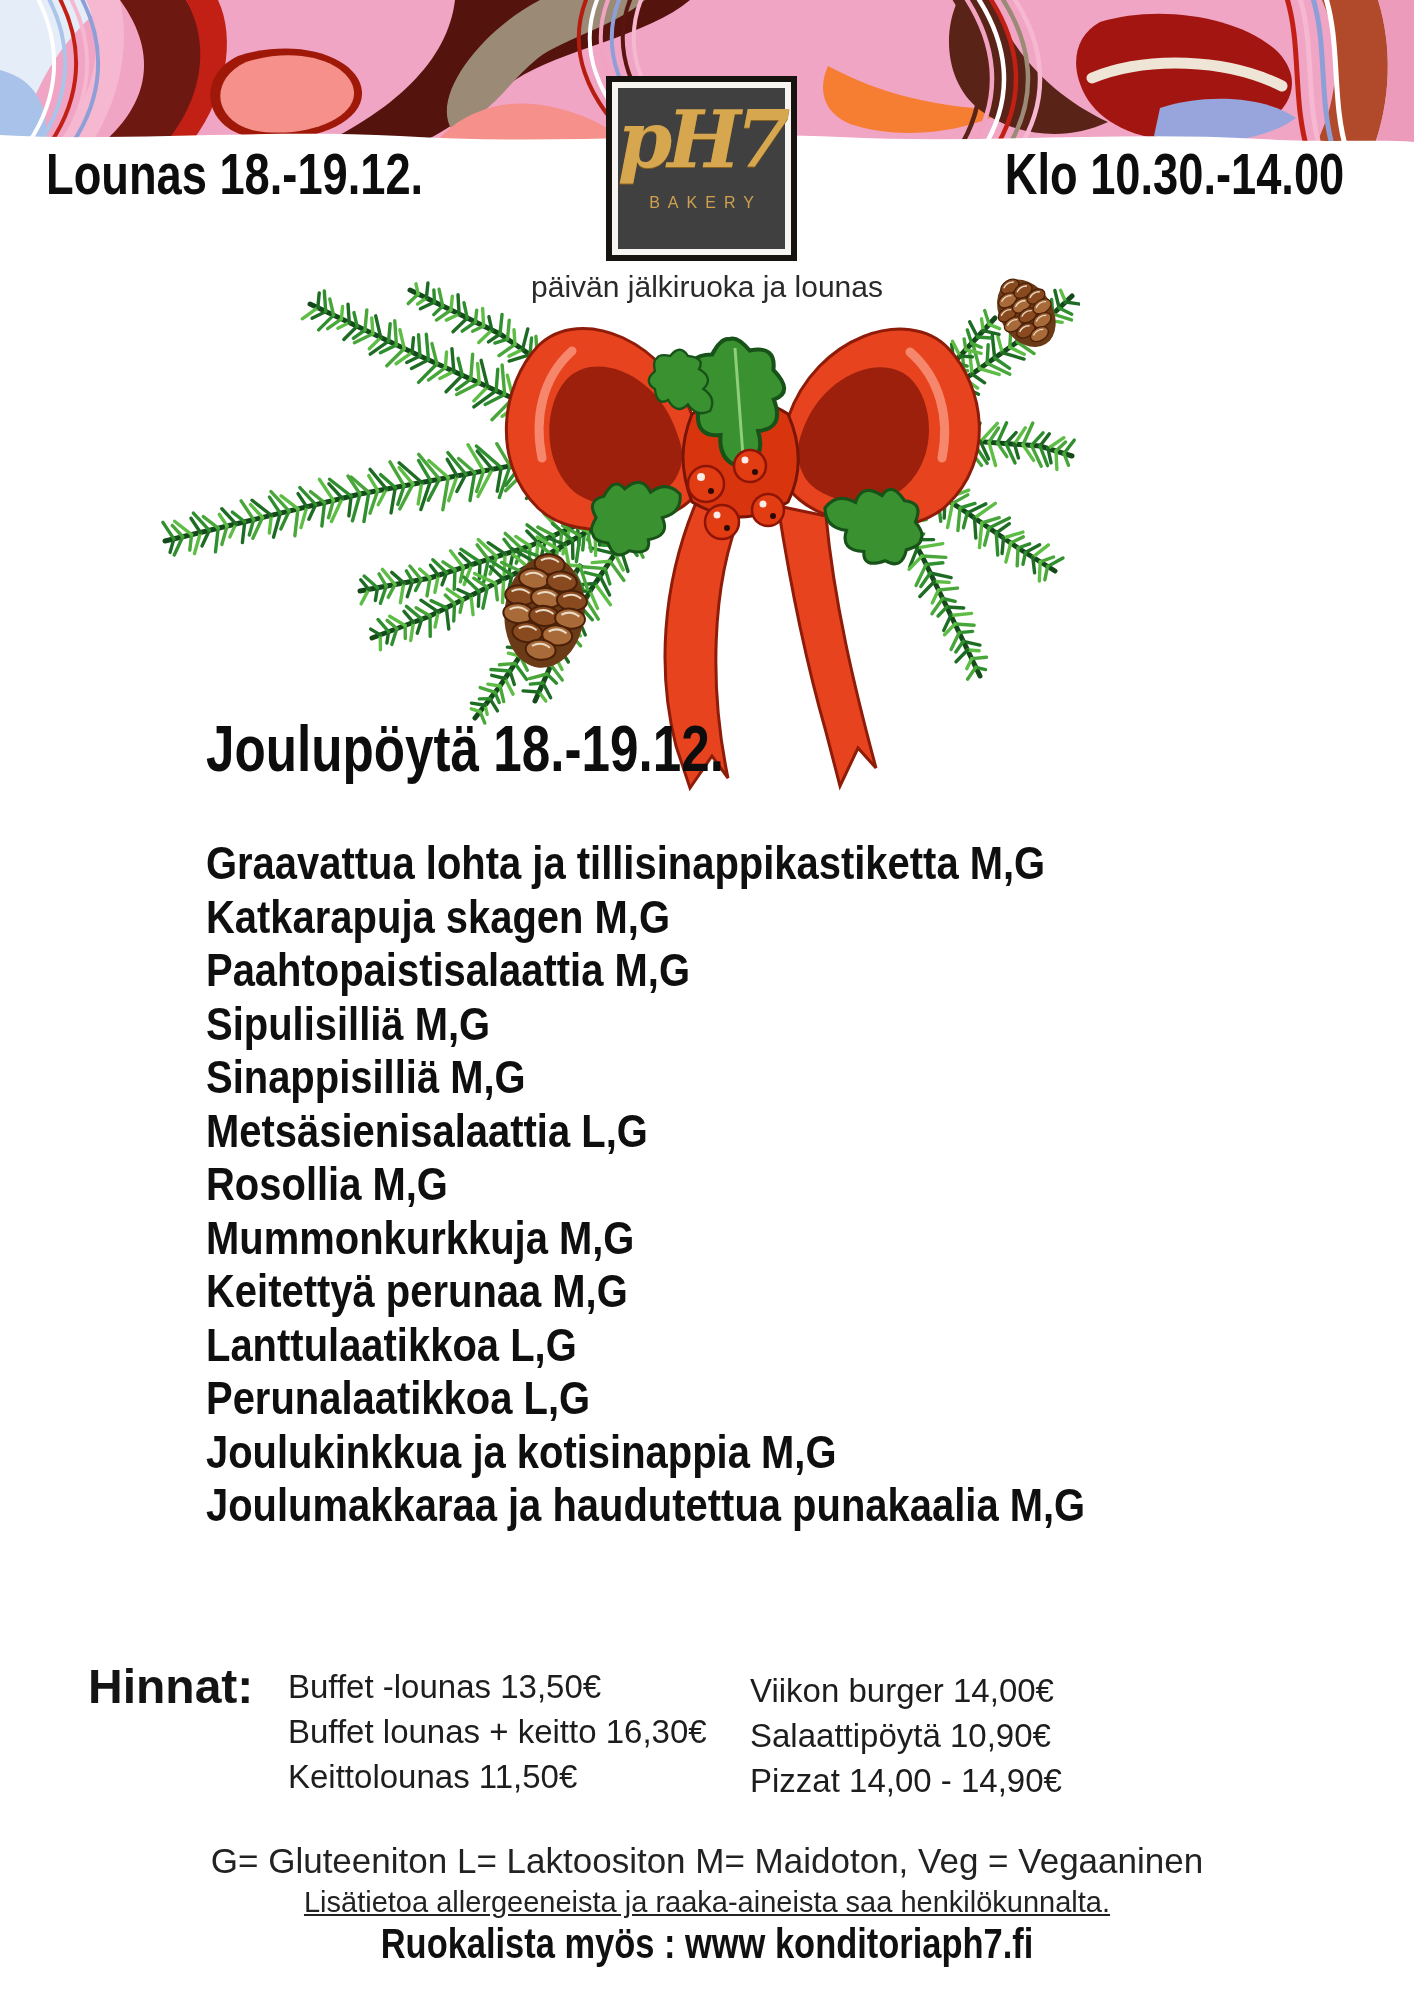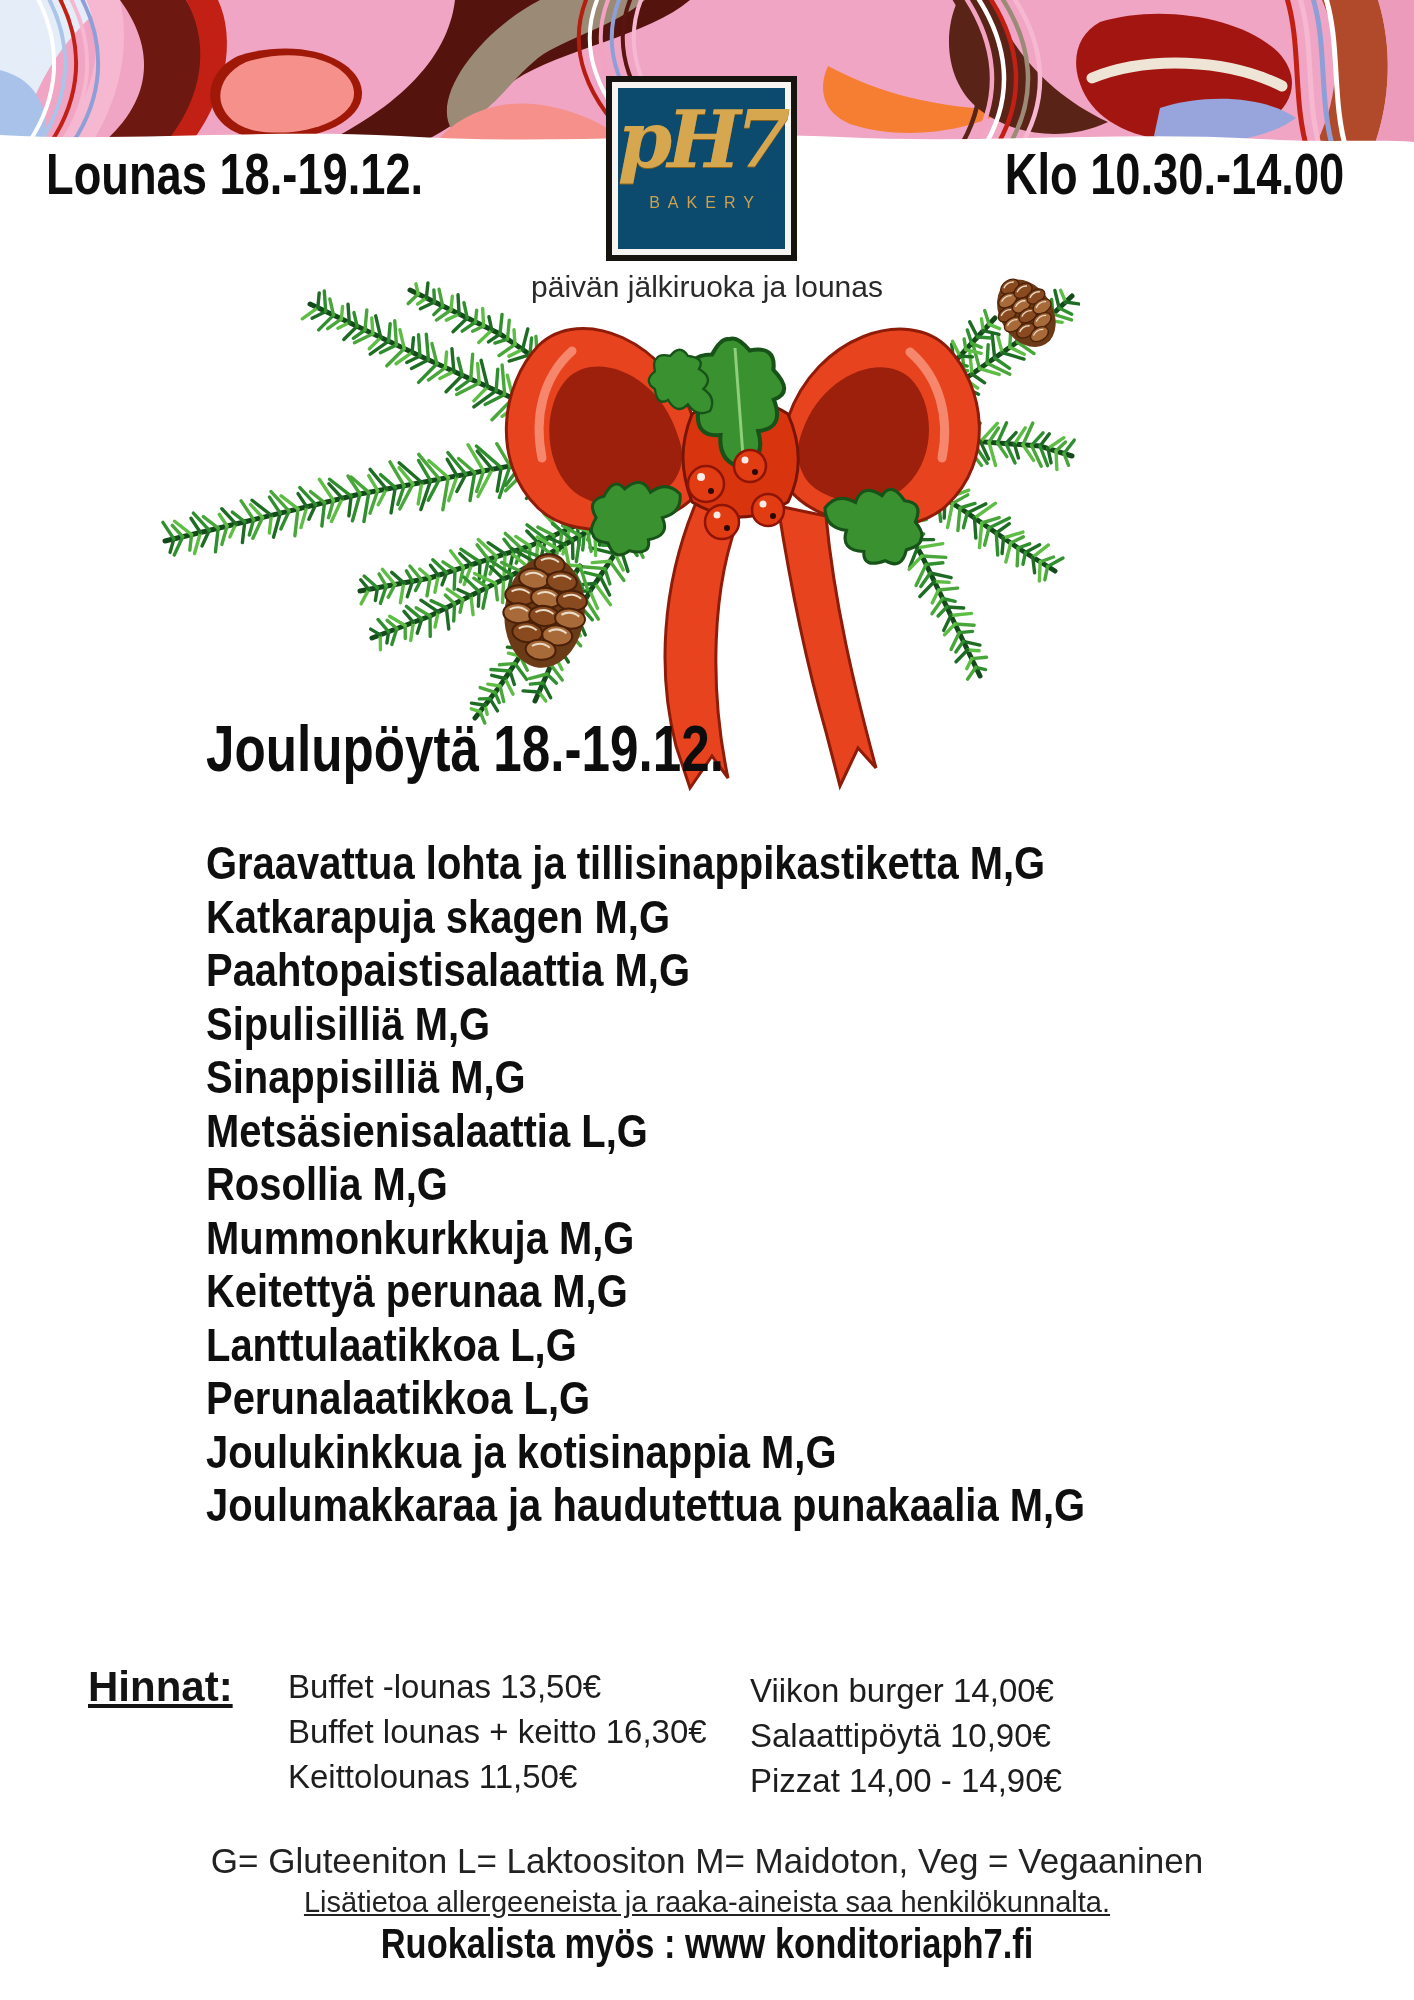--- a/index.html
+++ b/index.html
@@ -5,37 +5,37 @@
   html,body{margin:0;padding:0;}
   body{width:1414px;height:2000px;position:relative;overflow:hidden;background:#ffffff;
        font-family:"Liberation Sans",sans-serif;color:#111;}
   svg{display:block;pointer-events:none;}
   .marble{position:absolute;left:0;top:0;width:1414px;height:152px;z-index:1;}
   .deco{position:absolute;left:110px;top:256px;width:970px;height:545px;z-index:2;}
   .title{position:absolute;font-weight:700;color:#0d0d0d;font-size:58px;line-height:58px;
          white-space:nowrap;z-index:5;}
   .title-left{left:46px;top:145px;transform:scaleX(.78);transform-origin:left top;}
   .title-right{right:70px;top:145px;transform:scaleX(.78);transform-origin:right top;}
-  .logo{position:absolute;left:606px;top:76px;width:191px;height:185px;background:#0c4a6e;
+  .logo{position:absolute;left:606px;top:76px;width:191px;height:185px;background:#404040;
         box-shadow:inset 0 0 0 6px #17130e, inset 0 0 0 12px #f7f5f1;z-index:6;
         display:flex;flex-direction:column;align-items:center;}
   .logo-brand{font-family:"DejaVu Serif",serif;font-style:italic;font-weight:700;
               font-size:78px;line-height:84px;letter-spacing:-5px;color:#d6a74f;
               margin-top:22px;text-shadow:0 1px 0 #8a6420;}
   .logo-sub{font-size:16px;letter-spacing:8px;color:#cfa04e;margin-top:12px;padding-left:8px;}
   .subtitle{position:absolute;left:0;top:266px;width:1414px;text-align:center;
             font-size:30px;line-height:42px;color:#2a2a2a;z-index:5;}
   .menu-heading{position:absolute;left:206px;top:717px;font-size:64px;line-height:64px;
                 font-weight:700;color:#0d0d0d;white-space:nowrap;
                 transform:scaleX(.80);transform-origin:left top;z-index:5;}
   .menu-list{position:absolute;left:206px;top:836px;font-size:47px;line-height:53.5px;
              font-weight:700;color:#0f0f0f;white-space:nowrap;
              transform:scaleX(.85);transform-origin:left top;z-index:5;}
-  .prices-label{position:absolute;left:88px;top:1664px;font-size:42px;line-height:45px;
-                font-weight:700;color:#141414;z-index:5;text-decoration:underline;}
+  .prices-label{position:absolute;left:88px;top:1664px;font-size:48px;line-height:45px;
+                font-weight:700;color:#141414;z-index:5;}
   .price-col{position:absolute;font-size:33px;line-height:45px;color:#1d1d1d;
              white-space:nowrap;z-index:5;}
   .price-col-1{left:288px;top:1664px;}
   .price-col-2{left:750px;top:1668px;}
   .footer-line{position:absolute;left:0;width:1414px;text-align:center;color:#222;z-index:5;}
   .footer-legend{top:1842px;font-size:35px;line-height:38px;}
   .footer-allergy{top:1883px;font-size:29px;line-height:38px;text-decoration:underline;}
   .footer-site{top:1920px;font-size:42px;line-height:48px;font-weight:700;color:#101010;
                transform:scaleX(.82);transform-origin:center top;}
 </style>

